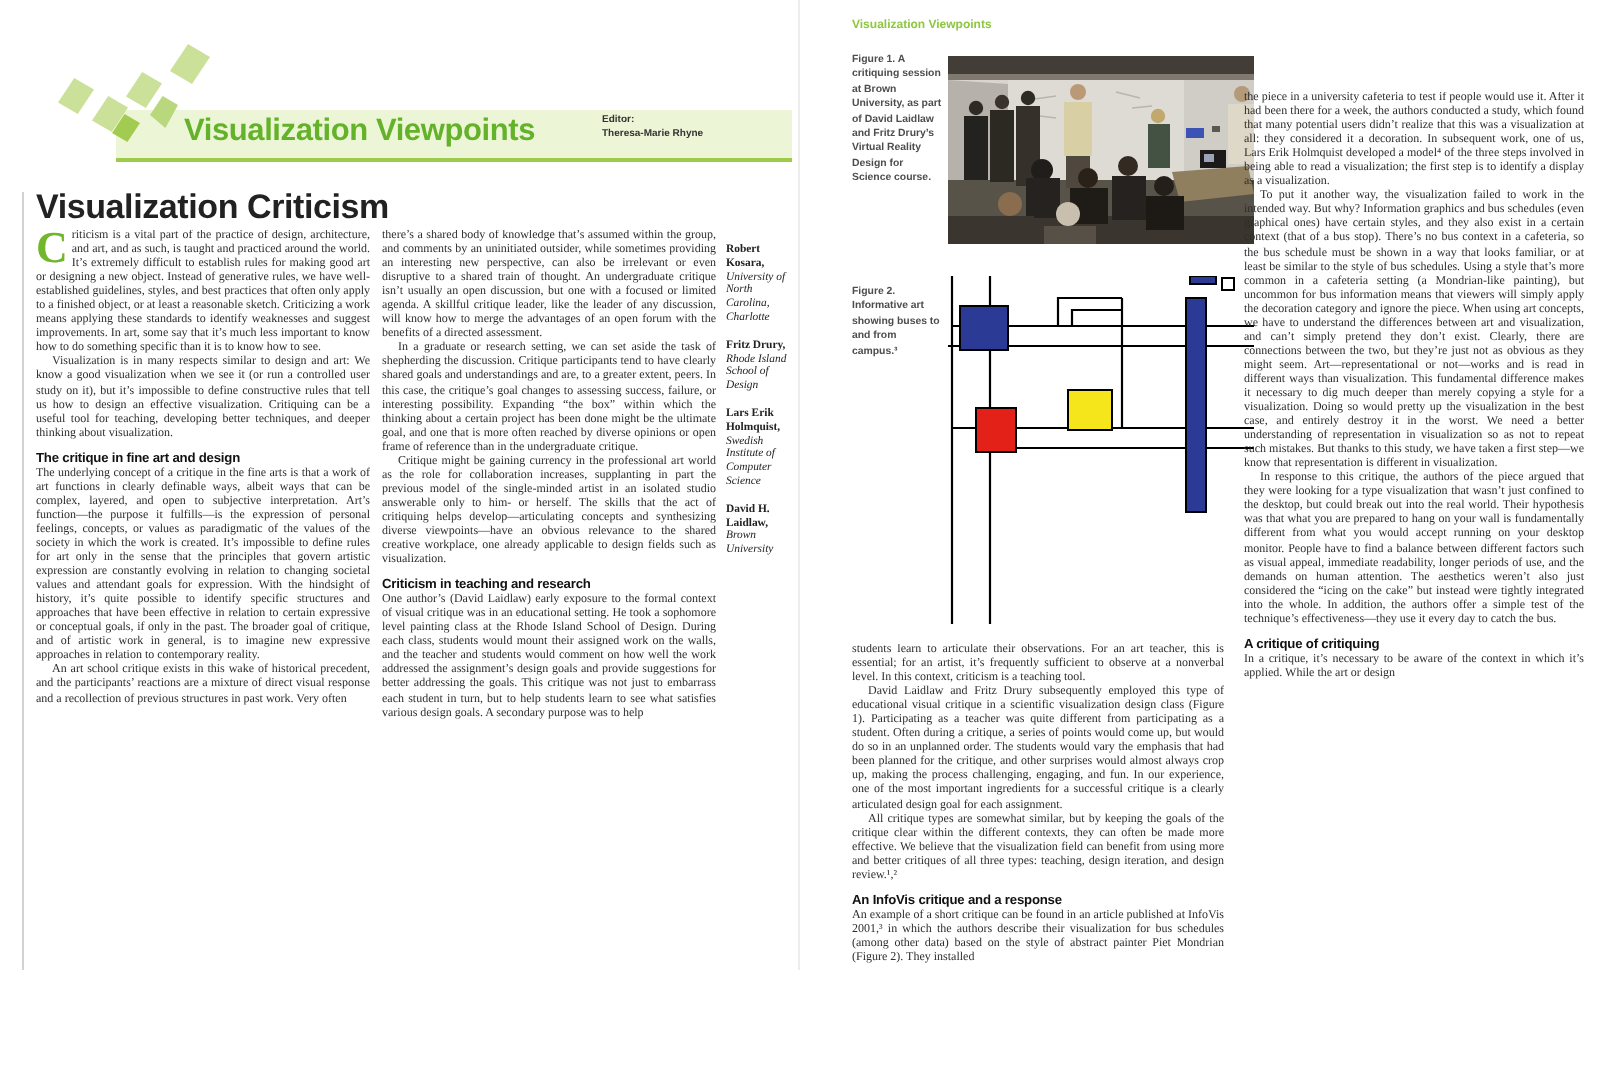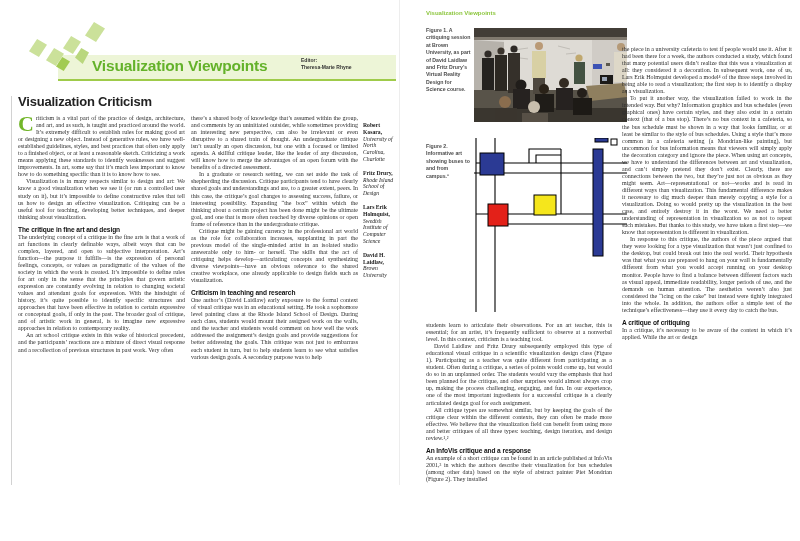--- a/index.html
+++ b/index.html
@@ -12,21 +12,21 @@
   .page-edge-line{position:absolute;left:11px;top:96px;width:1px;height:430px;background:#d2d2d2;}
 
   
   .band{position:absolute;left:58px;top:55px;width:338px;height:24px;background:var(--band-bg,#edf5d7);}
   .band-rule{position:absolute;left:58px;top:79px;width:338px;height:2px;background:var(--rule-green,#9fcb4a);}
   .banner-title{position:absolute;left:92px;top:57px;font-size:15.5px;font-weight:bold;letter-spacing:-0.2px;
                 color:var(--banner-green,#64b22a);}
   .editor-box{position:absolute;left:301px;top:57px;font-size:5px;font-weight:bold;color:#333;line-height:6.5px;}
   .logo{position:absolute;left:18px;top:12px;}
 
-  .article-title{position:absolute;left:18px;top:94px;font-size:13px;font-weight:bold;color:#222;letter-spacing:-0.2px;}
+  .article-title{position:absolute;left:18px;top:94px;font-size:17px;font-weight:bold;color:#222;letter-spacing:-0.2px;}
 
   
   .col{position:absolute;overflow:hidden;font-family:"Liberation Serif",serif;font-size:6px;line-height:7.05px;
        color:#2e2e2e;text-align:justify;}
   .col p{margin:0;}
   .col p.ind{text-indent:8px;}
   .subhead{margin:5px 0 1px 0;font-family:"Liberation Sans",sans-serif;font-size:6.6px;font-weight:bold;
            color:#111;text-align:left;letter-spacing:-0.1px;}
   .dropcap{float:left;font-family:"Liberation Serif",serif;font-weight:bold;font-size:22px;line-height:17px;
            color:var(--dropcap-green,#72b62a);padding-right:2px;}

